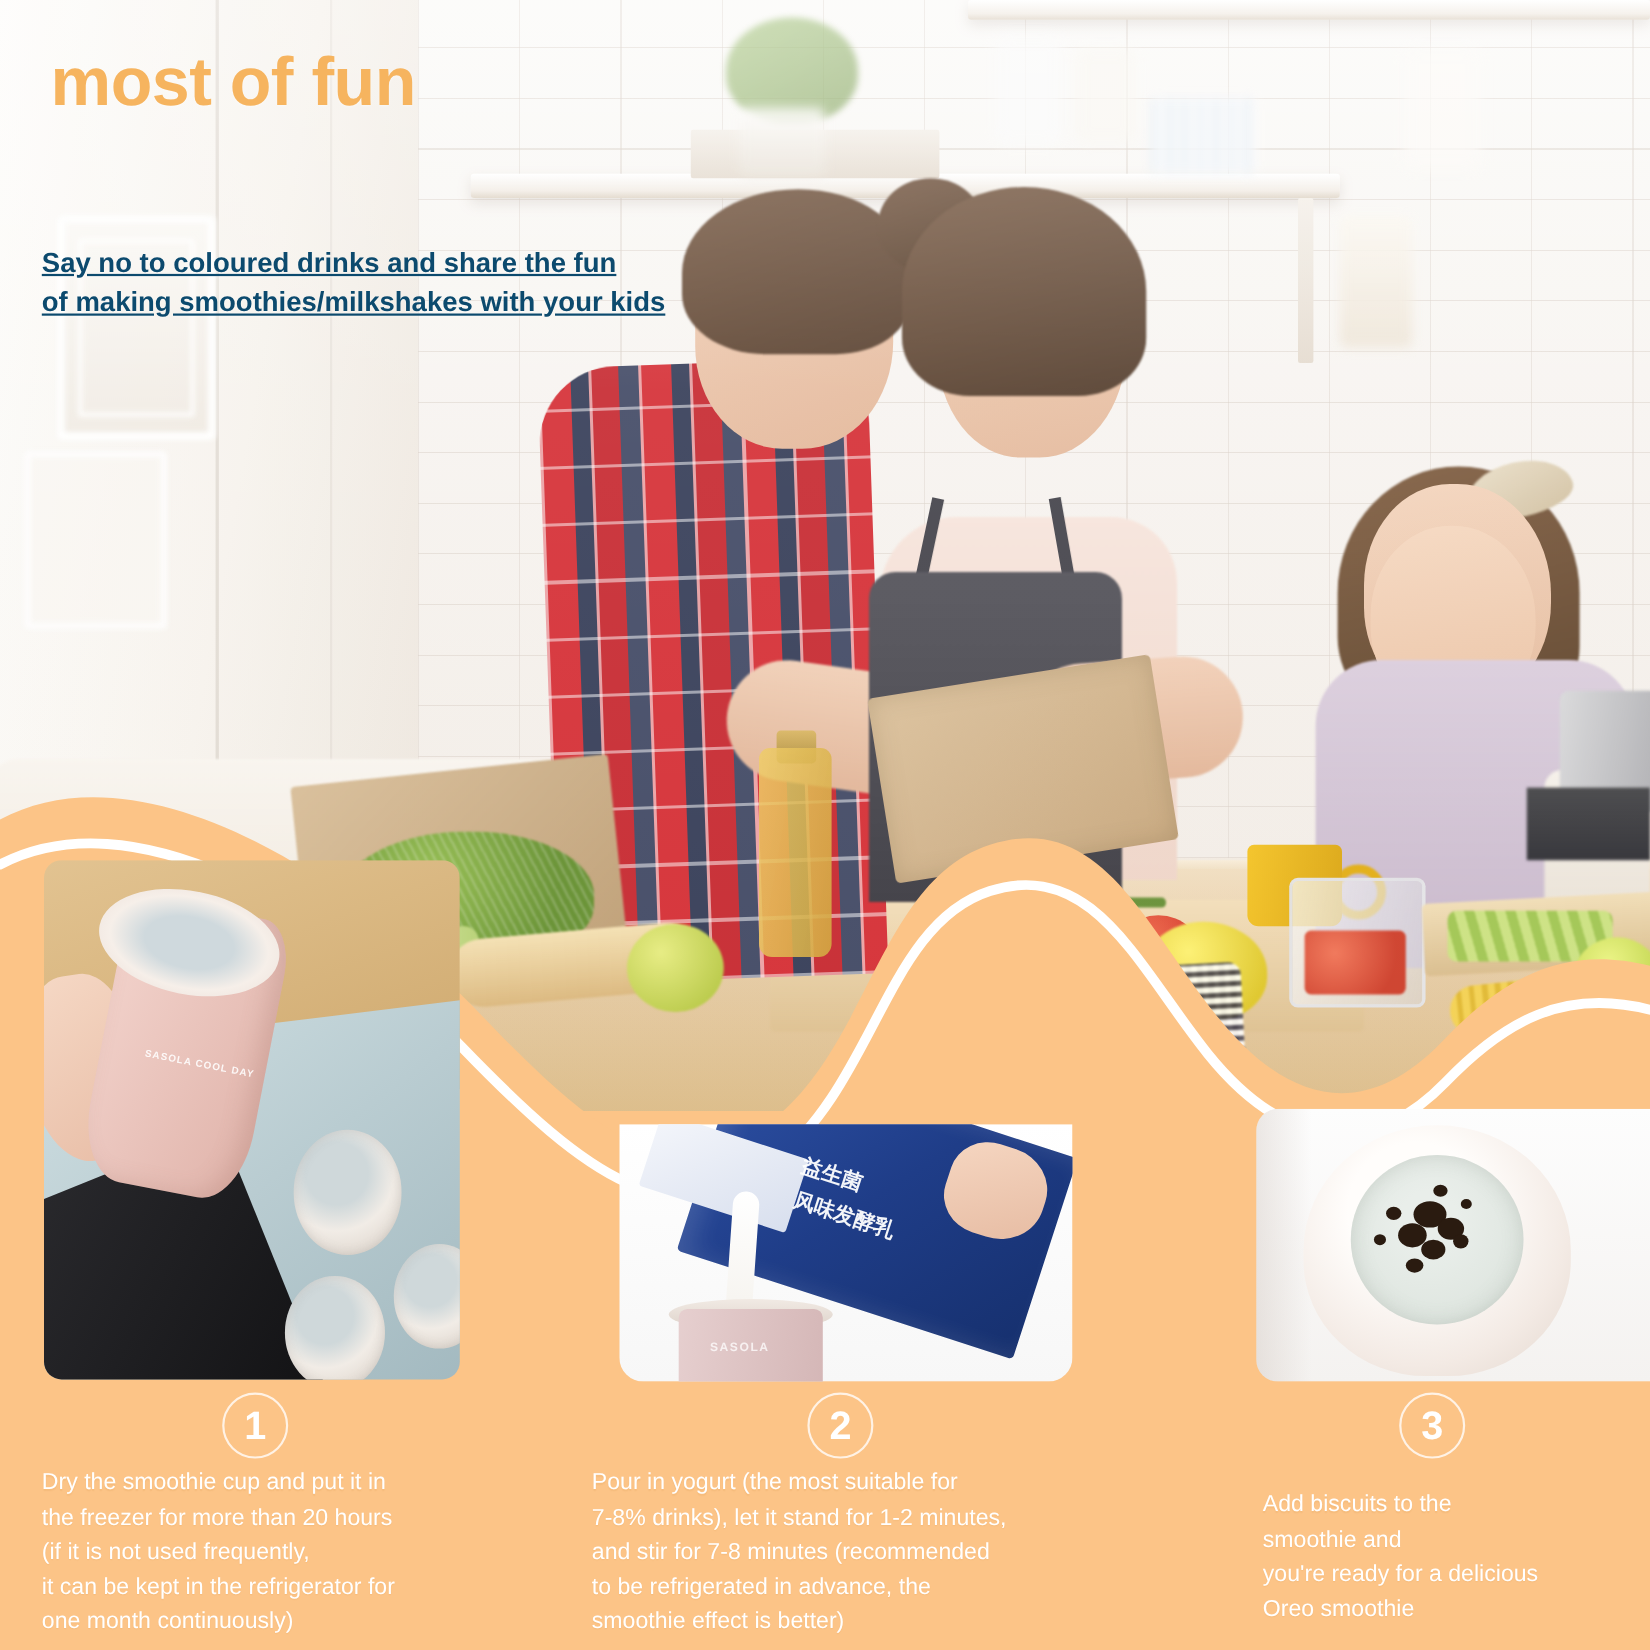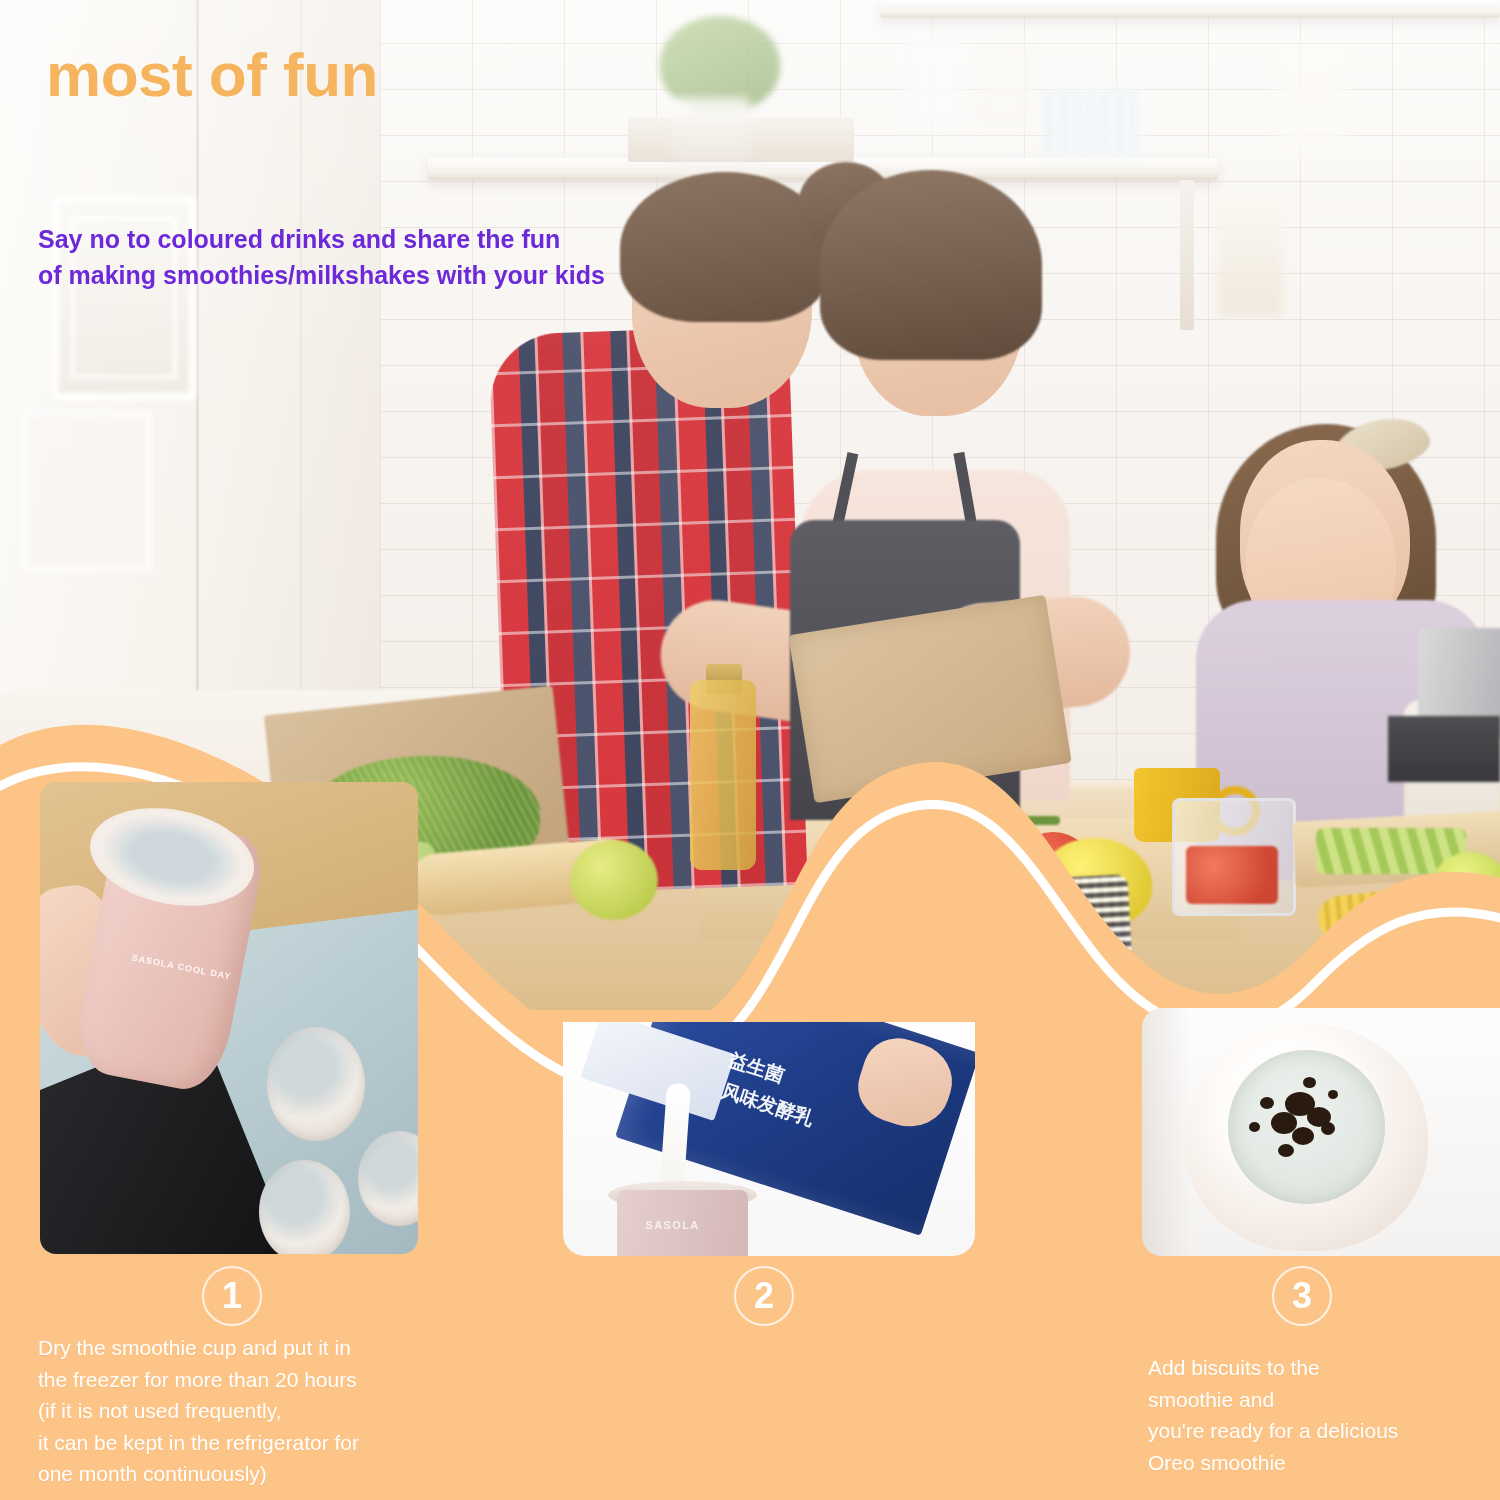--- a/index.html
+++ b/index.html
@@ -274,23 +274,24 @@
   .heading{
     left:46px;top:38px;width:900px;
     font-size:62px;font-weight:bold;line-height:1.18;
     color:#F6B45F;letter-spacing:-.5px;
     text-shadow:0 1px 3px rgba(255,255,255,.45);
     z-index:6;
   }
   .subheading{
     left:38px;top:222px;width:860px;
     font-size:25px;font-weight:bold;line-height:1.42;
-    color:#6d28d9;
+    color:#0c4a6e;
     text-shadow:0 1px 2px rgba(255,255,255,.4);
     z-index:6;
+    text-decoration:underline;
   }
 
   
   #wave{position:absolute;left:0;top:690px;width:1500px;height:560px;z-index:8;}
 
   
   .orangefill{
     position:absolute;left:0;top:1230px;width:1500px;height:270px;
     background:#FCC487;z-index:7;
   }
@@ -536,18 +537,23 @@
 
   <div class="stepcircle s1">1</div>
   <div class="stepcircle s2">2</div>
   <div class="stepcircle s3">3</div>
 
   <div class="caption c1">Dry the smoothie cup and put it in
 the freezer for more than 20 hours
 (if it is not used frequently,
 it can be kept in the refrigerator for
 one month continuously)</div>
+  <div class="caption c2">Pour in yogurt (the most suitable for
+7-8% drinks), let it stand for 1-2 minutes,
+and stir for 7-8 minutes (recommended
+to be refrigerated in advance, the
+smoothie effect is better)</div>
   <div class="caption c3">Add biscuits to the
 smoothie and
 you're ready for a delicious
 Oreo smoothie</div>
 
 </div>
 
 </body></html>

